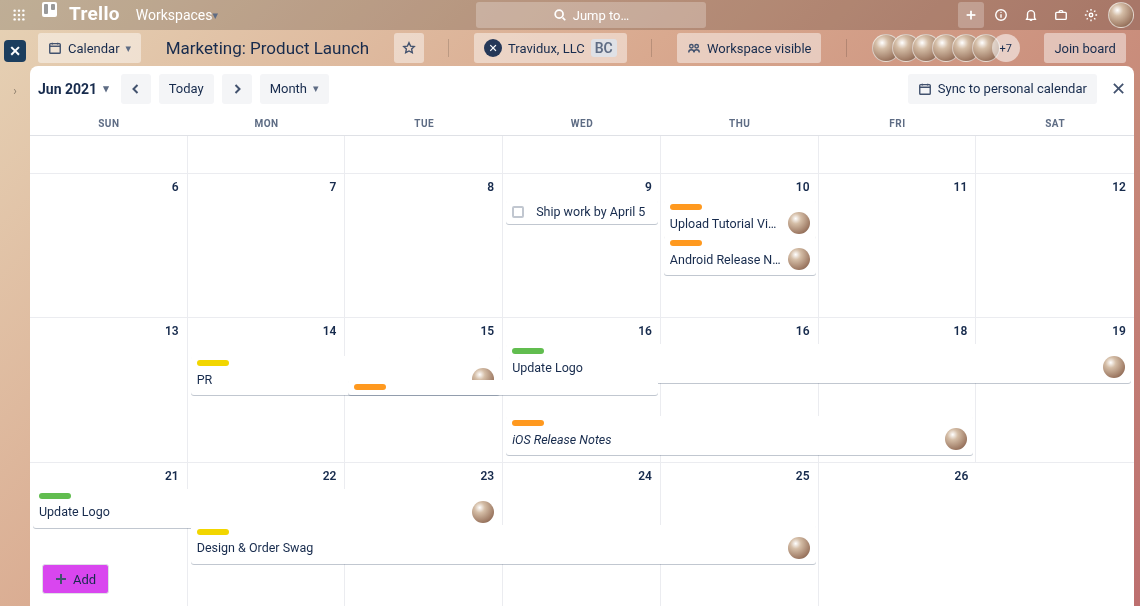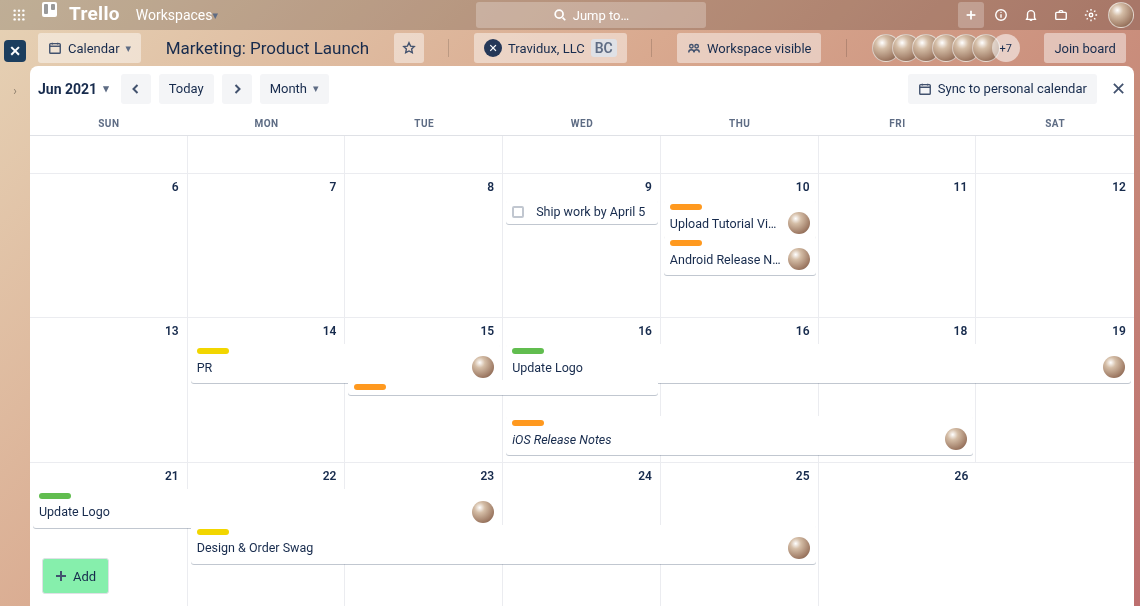--- a/index.html
+++ b/index.html
@@ -144,22 +144,22 @@
   .event .checkbox {
     width:12px; height:12px; border:2px solid #c1c7d0; border-radius:2px; flex-shrink:0; margin-right:6px;
   }
   .event.with-check .title-row { justify-content:flex-start; }
   .c-orange { background:#ff991f; }
   .c-green { background:#61bd4f; }
   .c-yellow { background:#f2d600; }
 
   .add-btn-float {
     position:absolute; left:12px; bottom:12px;
-    height:36px; padding:0 12px; border:1px solid #dfe1e6; border-radius:3px;
-    background:#86efac; display:inline-flex; align-items:center; gap:6px; font-size:13px; cursor:pointer;
+    height:30px; padding:0 12px; border:1px solid #dfe1e6; border-radius:3px;
+    background:#d946ef; display:inline-flex; align-items:center; gap:6px; font-size:13px; cursor:pointer;
     color:#172b4d;
   }
 
   .icon { width:14px; height:14px; display:inline-block; }
   .chev { font-size:11px; color:#5e6c84; }
   svg { display:block; }
 </style>
 </head>
 <body>
 
@@ -419,21 +419,21 @@
               <span class="day-num">16</span>
             </div>
           <div class="day-cell">
               <span class="day-num">18</span>
             </div>
           <div class="day-cell">
               <span class="day-num">19</span>
             </div>
         </div>
         <div class="events">
-          <div class="event" style="top:0; left:calc(100%/7*1 + 3px); width:calc(100%/7*2 - 6px);">
+          <div class="event" style="top:12px; left:calc(100%/7*1 + 3px); width:calc(100%/7*2 - 6px);">
             <div class="label-row">
                 <span class="label c-yellow"></span>
               </div>
             <div class="title-row">
                 <span class="t">PR</span>
                 <div class="avatar"></div>
               </div>
           </div>
           <div class="event" style="top:0; left:calc(100%/7*3 + 3px); width:calc(100%/7*4 - 6px);">
             <div class="label-row">

